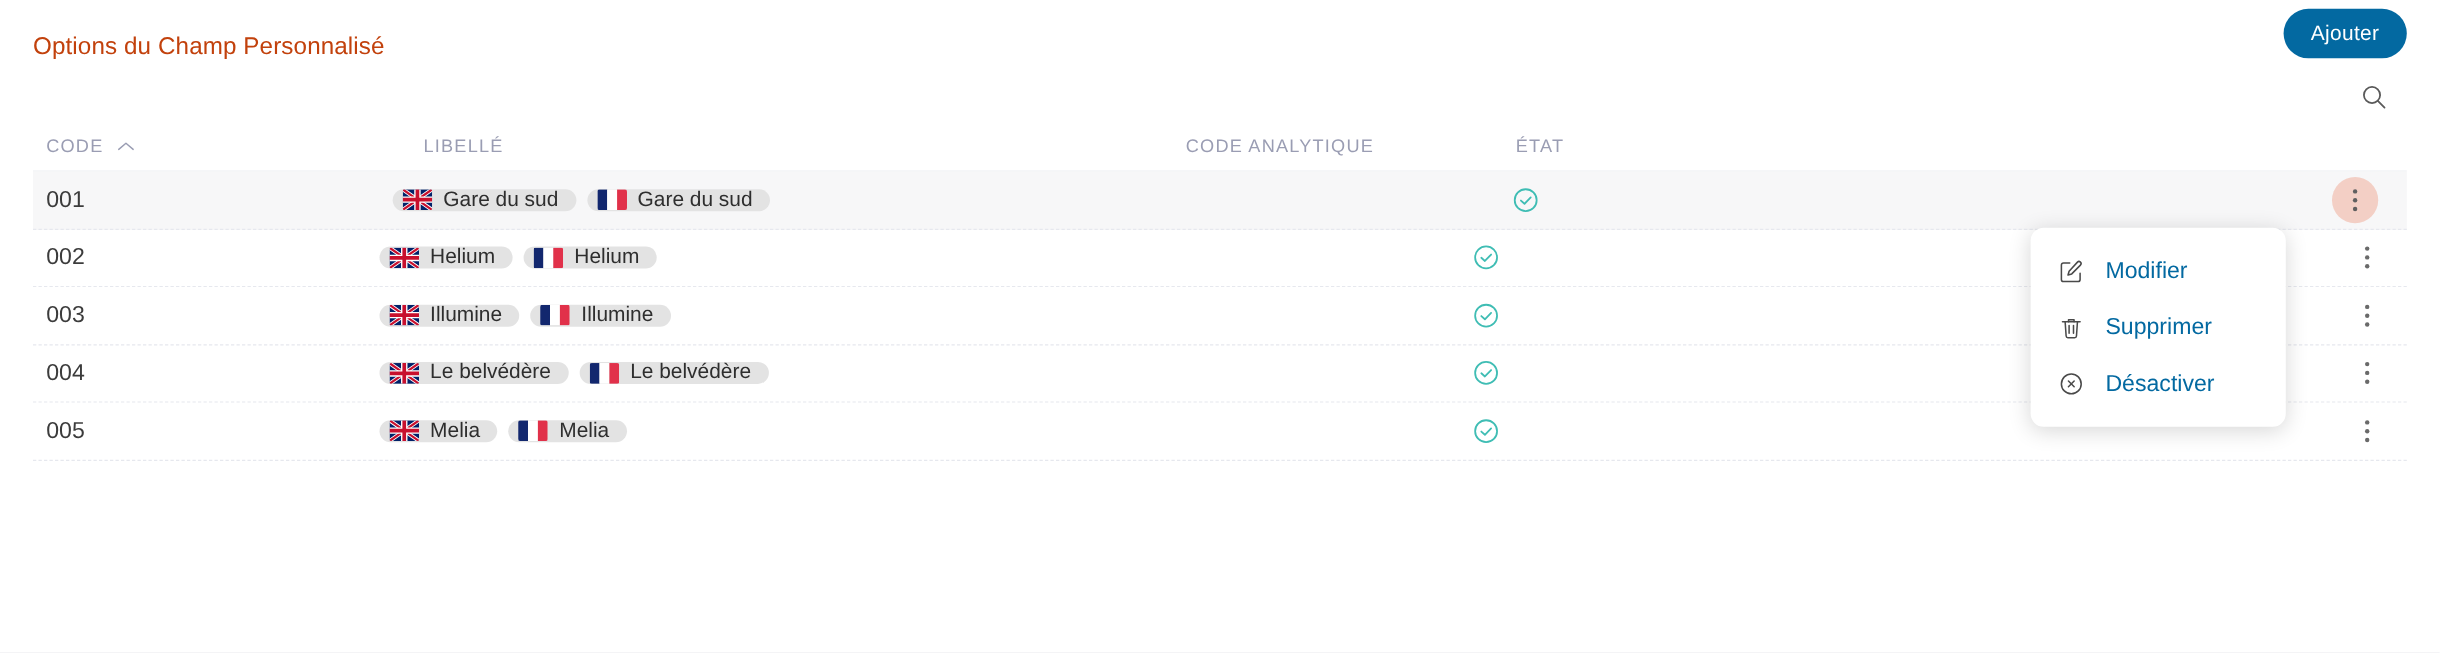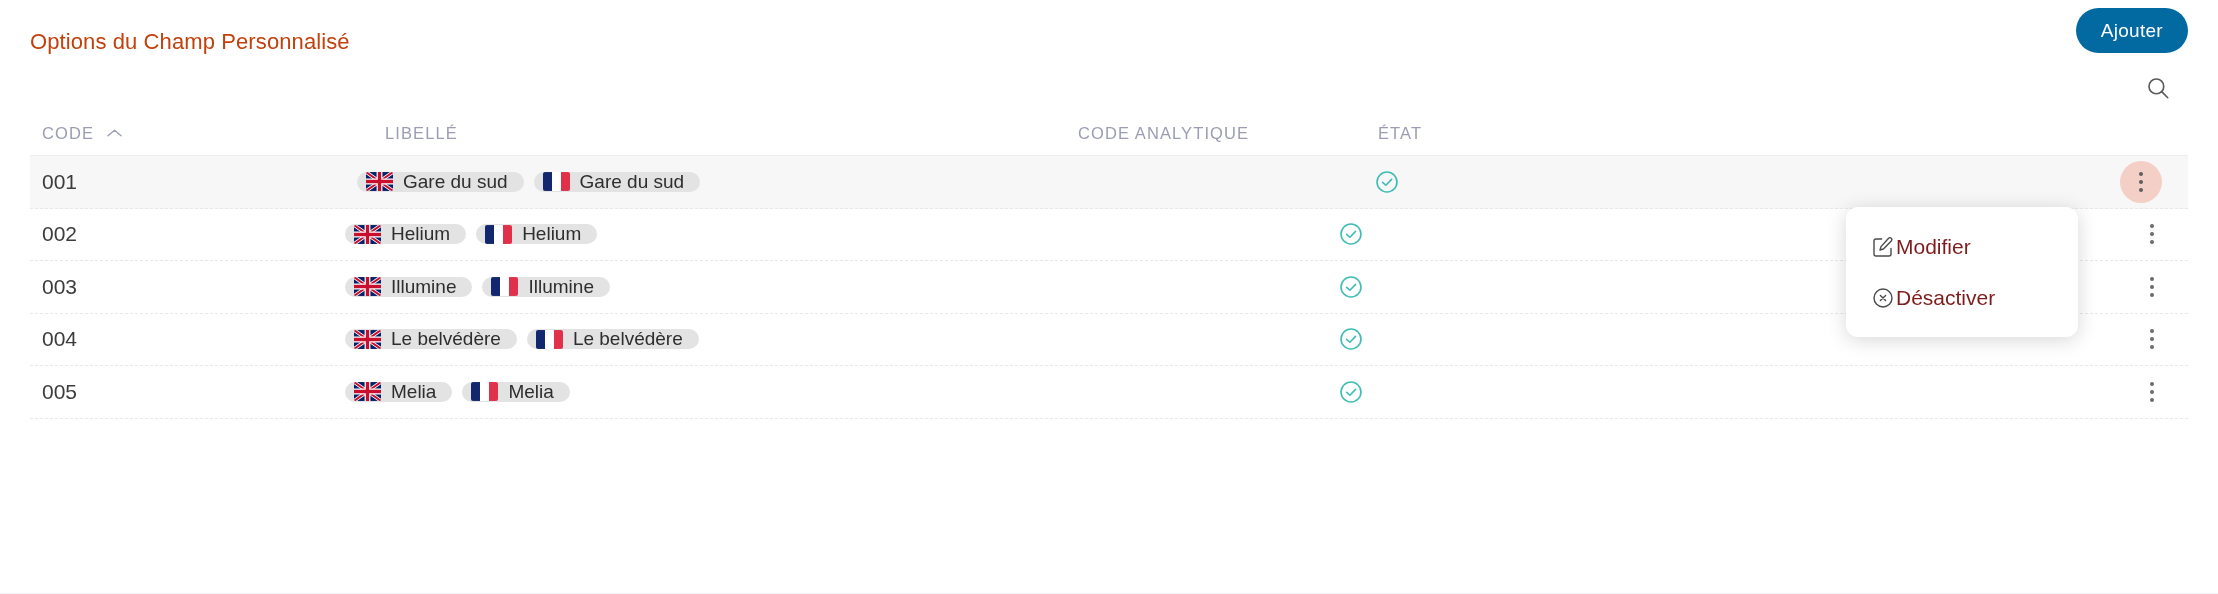--- a/index.html
+++ b/index.html
@@ -191,25 +191,26 @@
     width: 232px;
     background: #ffffff;
     border-radius: 12px;
     box-shadow: 0 3px 20px rgba(0,0,0,0.16);
     padding: 14px 0 14px 0;
     z-index: 30;
   }
   .menu-item {
     display: flex;
     align-items: center;
+    gap: 18px;
     height: 51px;
     padding: 0 20px 0 24px;
     cursor: pointer;
     font-size: 21px;
-    color: #7f1d1d;
+    color: #0369a1;
     white-space: nowrap;
   }
   .menu-ico {
     width: 26px; height: 26px;
     display: inline-flex; align-items: center; justify-content: center;
     flex: none;
   }
 
   .bottom-fade {
     position: absolute;
@@ -425,20 +426,31 @@
 
   <div class="menu" id="context-menu">
       <div class="menu-item">
         <span class="menu-ico">
           <svg width="24" height="24" viewBox="0 0 24 24" fill="none" stroke="#4a4a4a" stroke-width="1.4" stroke-linecap="round" stroke-linejoin="round">
             <path d="M20 13.5V19a2 2 0 0 1-2 2H5a2 2 0 0 1-2-2V6a2 2 0 0 1 2-2h5.6"></path>
             <path d="M17.6 3.3a1.9 1.9 0 0 1 2.7 2.7L12.4 14 9 15l1-3.4z"></path>
           </svg>
         </span>
         <span>Modifier</span>
+      </div>
+      <div class="menu-item">
+        <span class="menu-ico">
+          <svg width="24" height="24" viewBox="0 0 24 24" fill="none" stroke="#4a4a4a" stroke-width="1.4" stroke-linecap="round" stroke-linejoin="round">
+            <path d="M4 6.5h16"></path>
+            <path d="M9.5 6.5V4.6h5v1.9"></path>
+            <path d="M6.4 6.5l.9 13a1.6 1.6 0 0 0 1.6 1.5h6.2a1.6 1.6 0 0 0 1.6-1.5l.9-13"></path>
+            <path d="M10 10v7M14 10v7"></path>
+          </svg>
+        </span>
+        <span>Supprimer</span>
       </div>
       <div class="menu-item">
         <span class="menu-ico">
           <svg width="24" height="24" viewBox="0 0 24 24" fill="none" stroke="#4a4a4a" stroke-width="1.4" stroke-linecap="round">
             <circle cx="12" cy="12" r="9"></circle>
             <path d="M9.4 9.4l5.2 5.2M14.6 9.4l-5.2 5.2"></path>
           </svg>
         </span>
         <span>Désactiver</span>
       </div>

